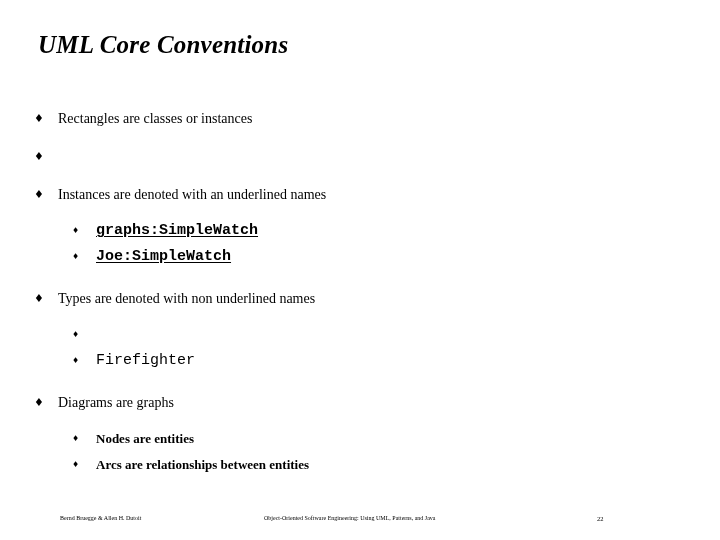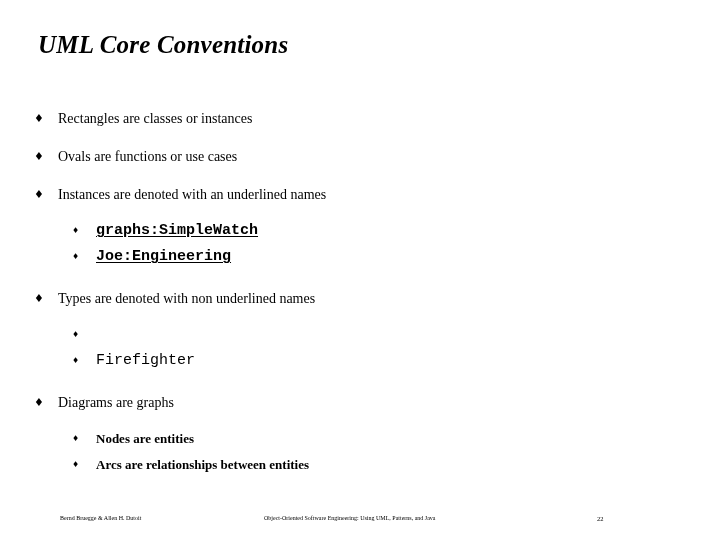--- a/index.html
+++ b/index.html
@@ -147,40 +147,39 @@
 
     <div class="lvl1">
       <span class="bullet">♦</span>
       <span class="txt">Rectangles are classes or instances</span>
     </div>
 
     <div class="gap-sm"></div>
 
     <div class="lvl1">
       <span class="bullet">♦</span>
-      <span class="txt">Ovals are functions or use cases</span>
     </div>
 
     <div class="gap-sm"></div>
 
     <div class="lvl1">
       <span class="bullet">♦</span>
       <span class="txt">Instances are denoted with an underlined names</span>
     </div>
 
     <div class="gap-sm"></div>
 
     <div class="lvl2 mono-ul">
       <span class="bullet">♦</span>
       <span class="txt">graphs:SimpleWatch</span>
     </div>
 
     <div class="lvl2 mono-ul">
       <span class="bullet">♦</span>
-      <span class="txt">Joe:Engineering</span>
+      <span class="txt">Joe:SimpleWatch</span>
     </div>
 
     <div class="gap-lg"></div>
 
     <div class="lvl1">
       <span class="bullet">♦</span>
       <span class="txt">Types are denoted with non underlined names</span>
     </div>
 
     <div class="gap-sm"></div>

